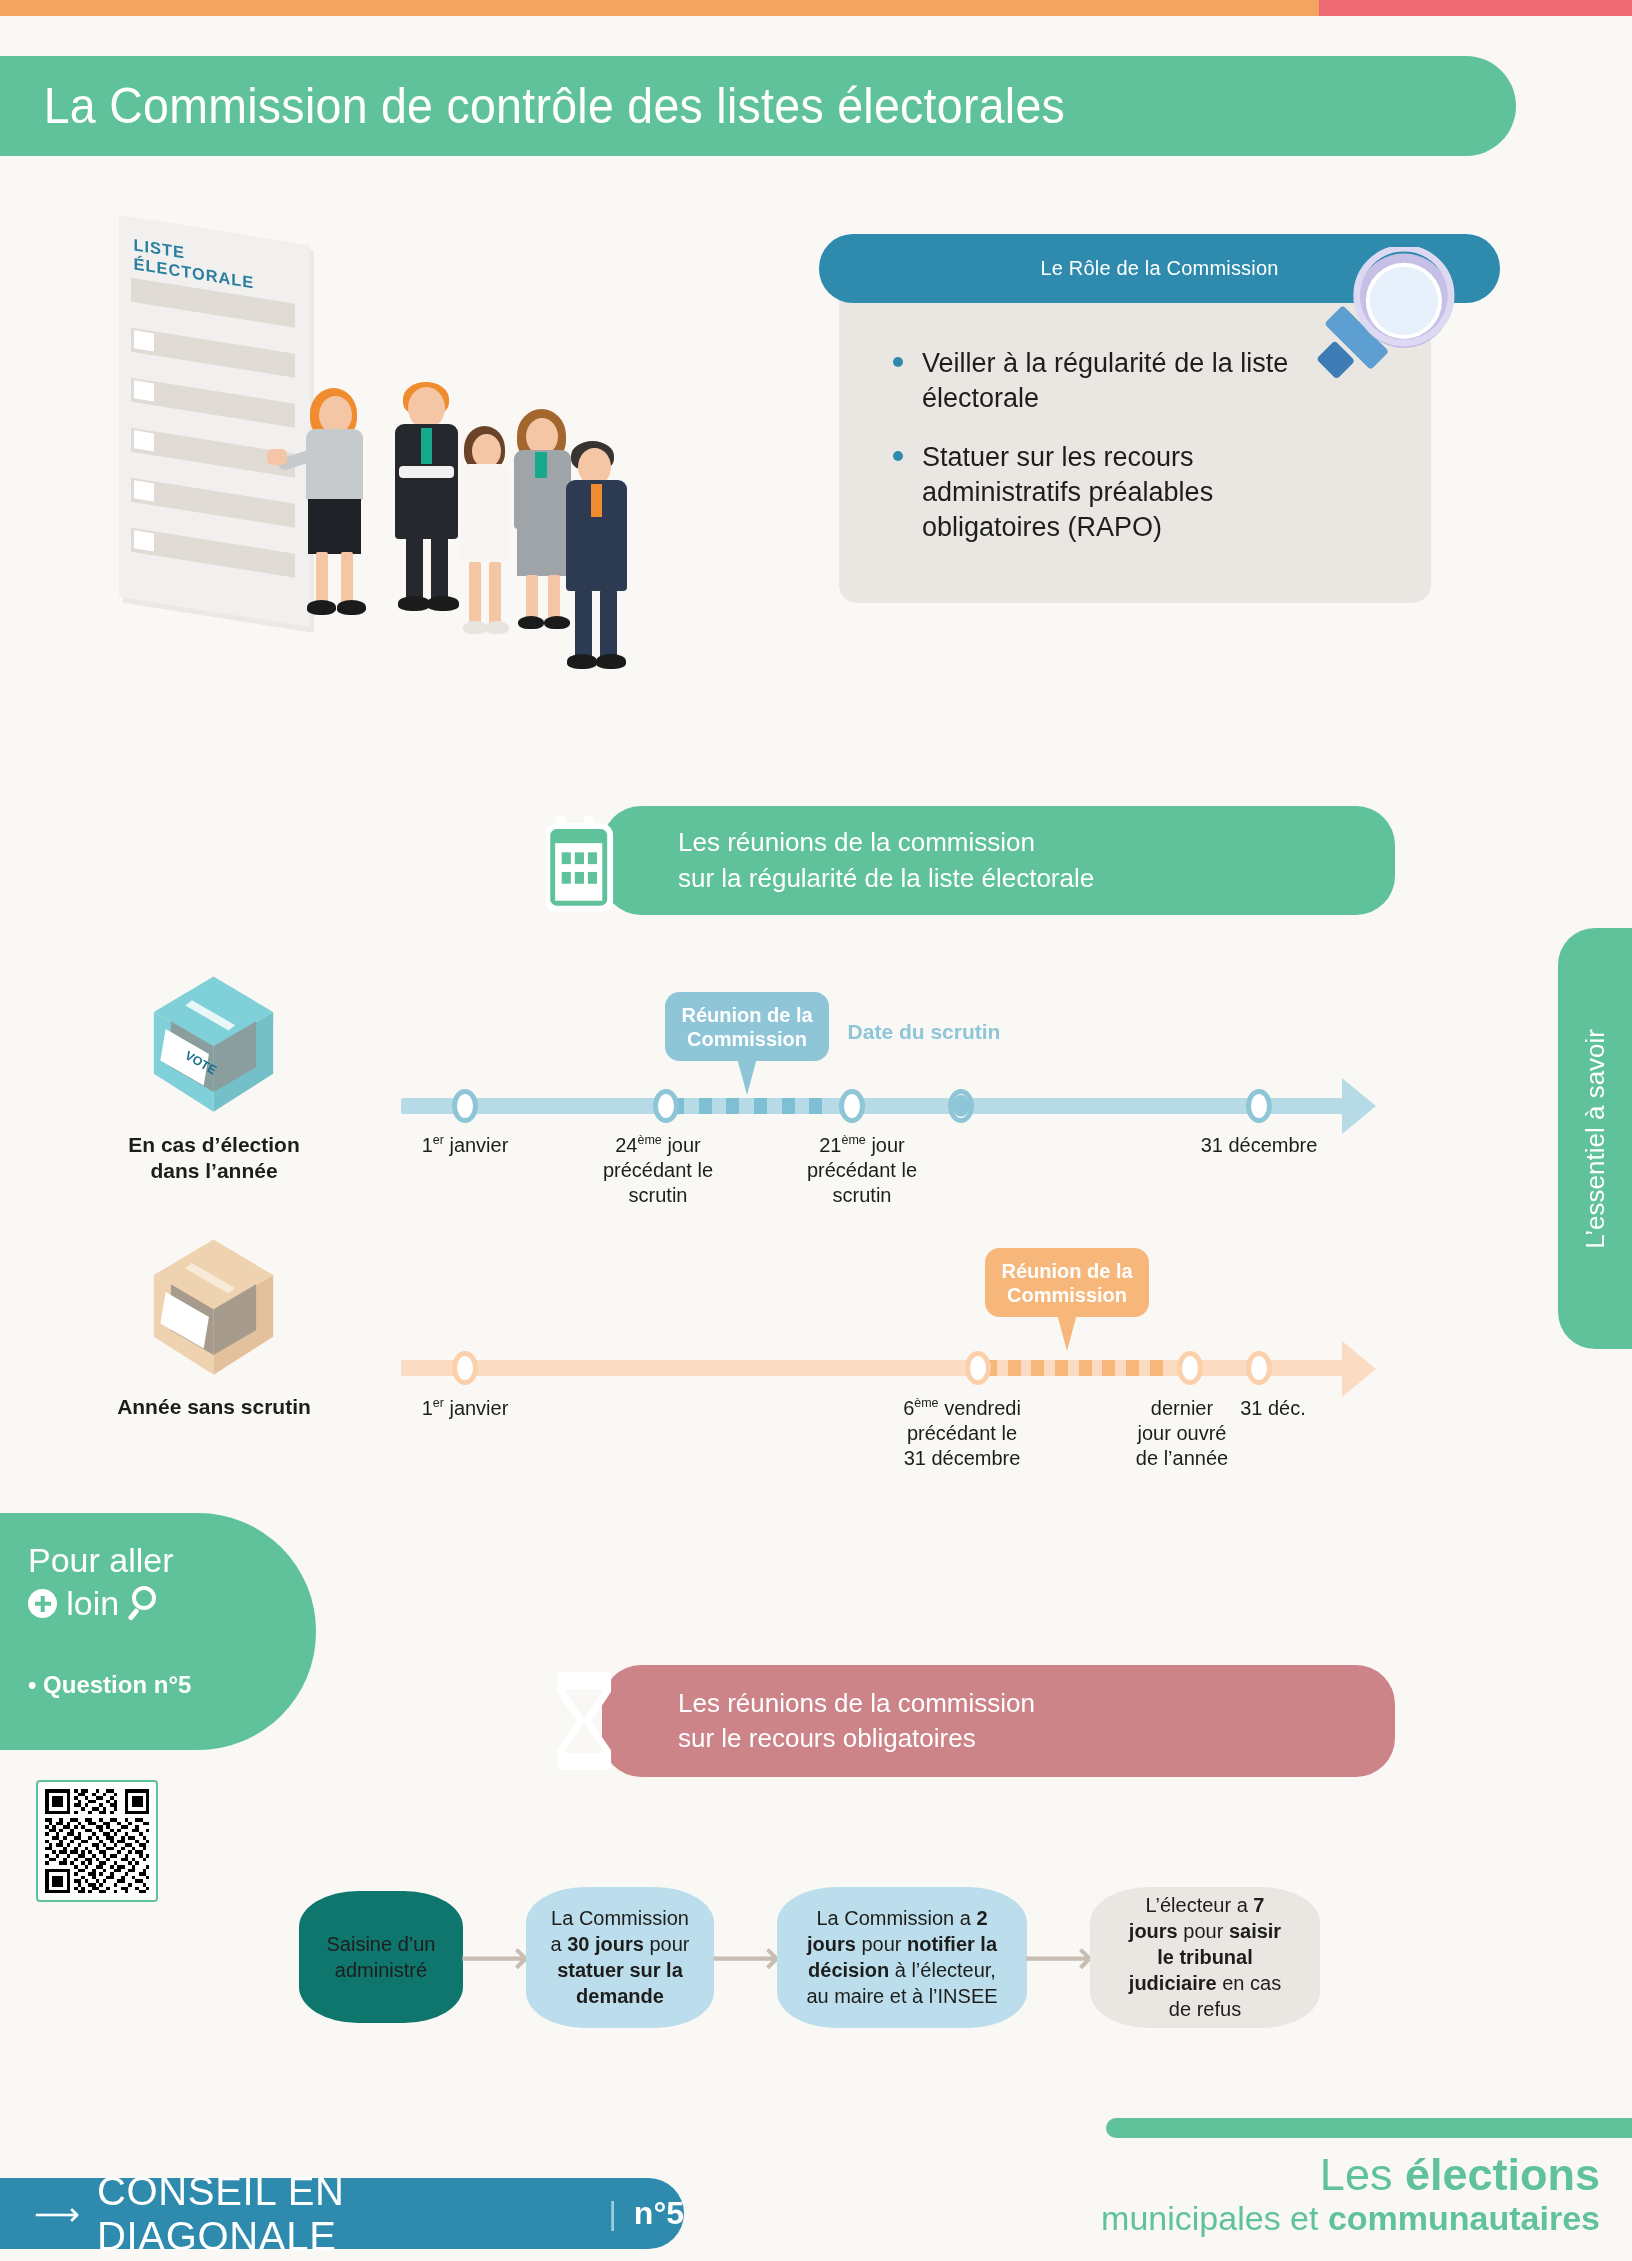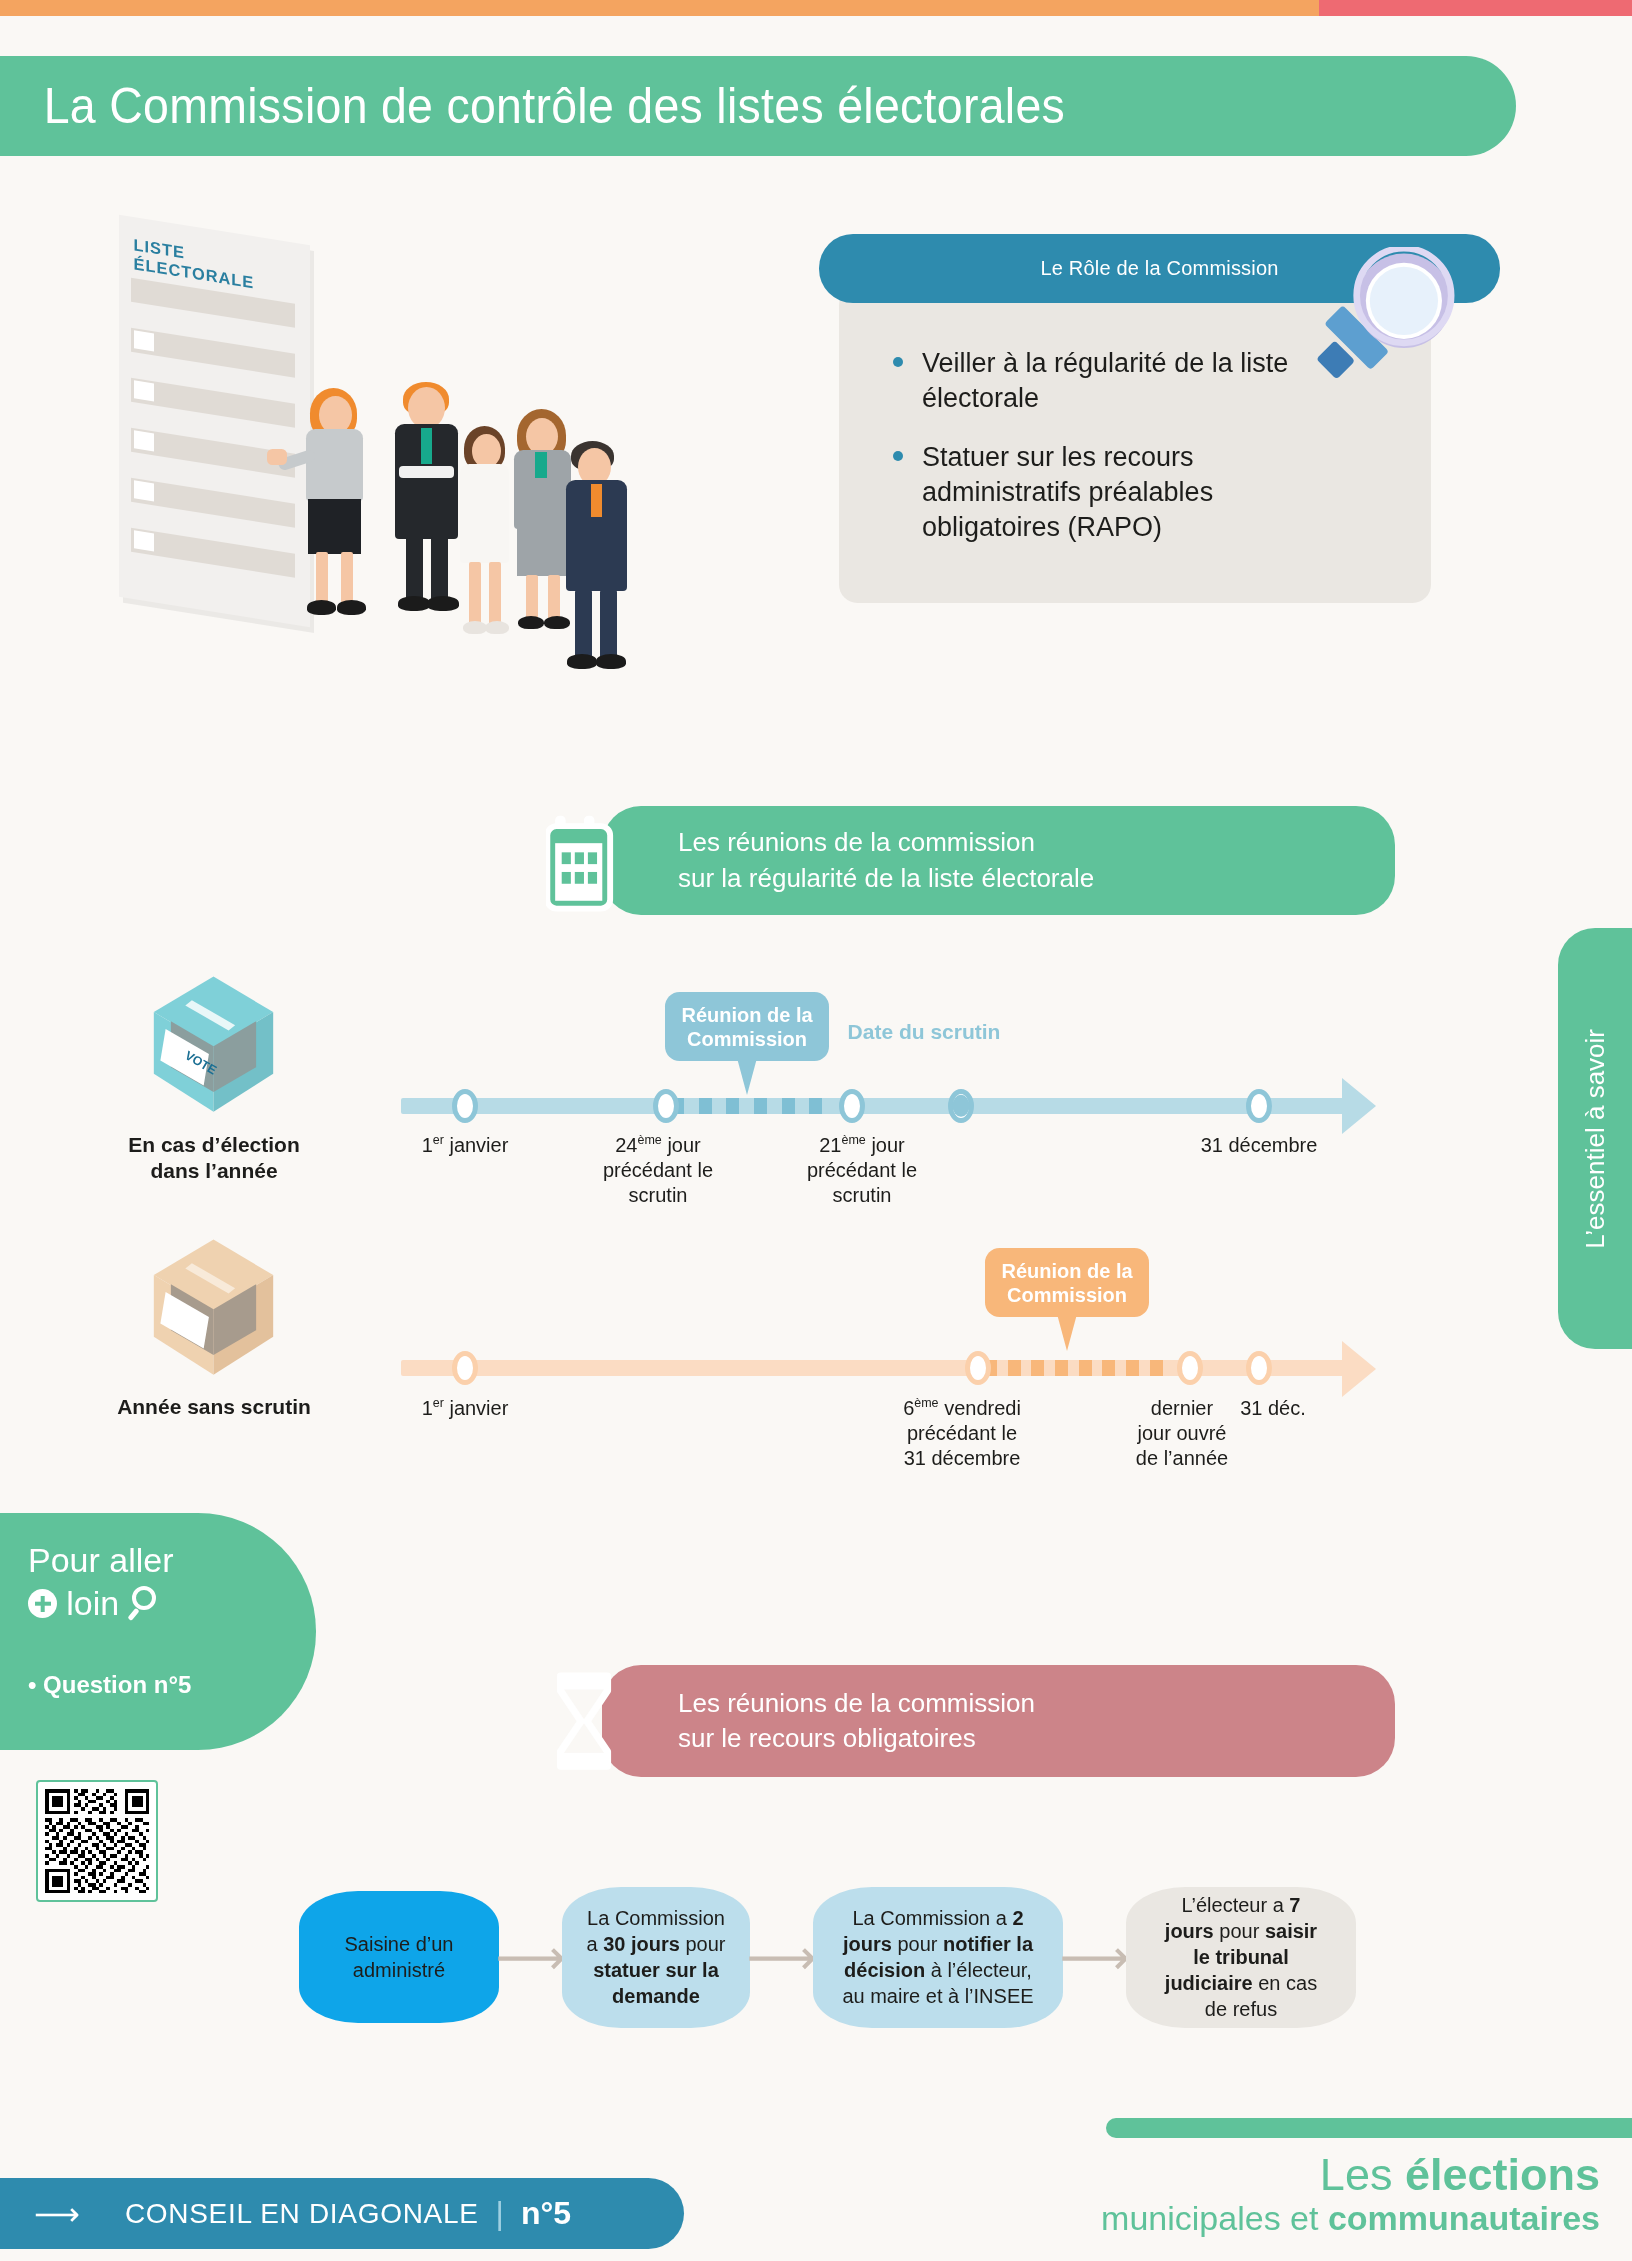--- a/index.html
+++ b/index.html
@@ -168,33 +168,33 @@
   
   .flow { position:absolute; left:299px; top:1878px; width:1250px; height:158px; display:flex; align-items:center; }
   .flow .step {
     border-radius:59px/36px; display:flex; align-items:center; justify-content:center;
     text-align:center; font-size:20px; line-height:1.3; color:#1d1d1b; padding:12px 14.5px;
   }
   .flow .arrow-r {
     width:63px; display:flex; align-items:center; justify-content:center; flex:none;
     color:#c8bdb3; font-size:49px; line-height:1;
   }
-  .flow .s1 { background:#0ea5e9; width:200px; height:132px; flex:none;justify-content:center; }
+  .flow .s1 { background:#0f766e; width:164px; height:132px; flex:none;justify-content:center; }
   .flow .s2 { background:#bcdeec; width:188px; height:141px; flex:none; }
   .flow .s3 { background:#bcdeec; width:250px; height:141px; flex:none; }
   .flow .s4 { background:#eae7e2; width:230px; height:141px; flex:none; }
 
   
   .fbadge {
     position:absolute; left:0; top:2178px; width:684px; height:71px;
     background:#2e8bae; border-radius:0 37px 37px 0;
     display:flex; align-items:center; gap:17px; padding-left:34px;
   }
   .fbadge .ar { color:#fff; font-size:32px; line-height:1; }
-  .fbadge .tx { color:#fff; font-size:28px; letter-spacing:0.7px;margin-left:28px; }
+  .fbadge .tx { color:#fff; font-size:40px; letter-spacing:0.7px; }
   .fbadge .sep { color:#9fd0e2; font-size:32px; }
   .fbadge .num { color:#fff; font-size:32px; font-weight:700; }
 
   .fgreenline { position:absolute; right:0; top:2118px; width:526px; height:20px; background:#5fc29a; border-radius:10px 0 0 10px; }
   .flogo { position:absolute; right:32px; top:2151px; text-align:right; }
   .flogo .l1 { color:#5fc29a; font-size:45px; line-height:1.05; }
   .flogo .l1 b { font-weight:700; }
   .flogo .l2 { color:#5fc29a; font-size:34px; line-height:1.1; margin-top:1.3px; }
   .flogo .l2 b { font-weight:700; }
 </style>

